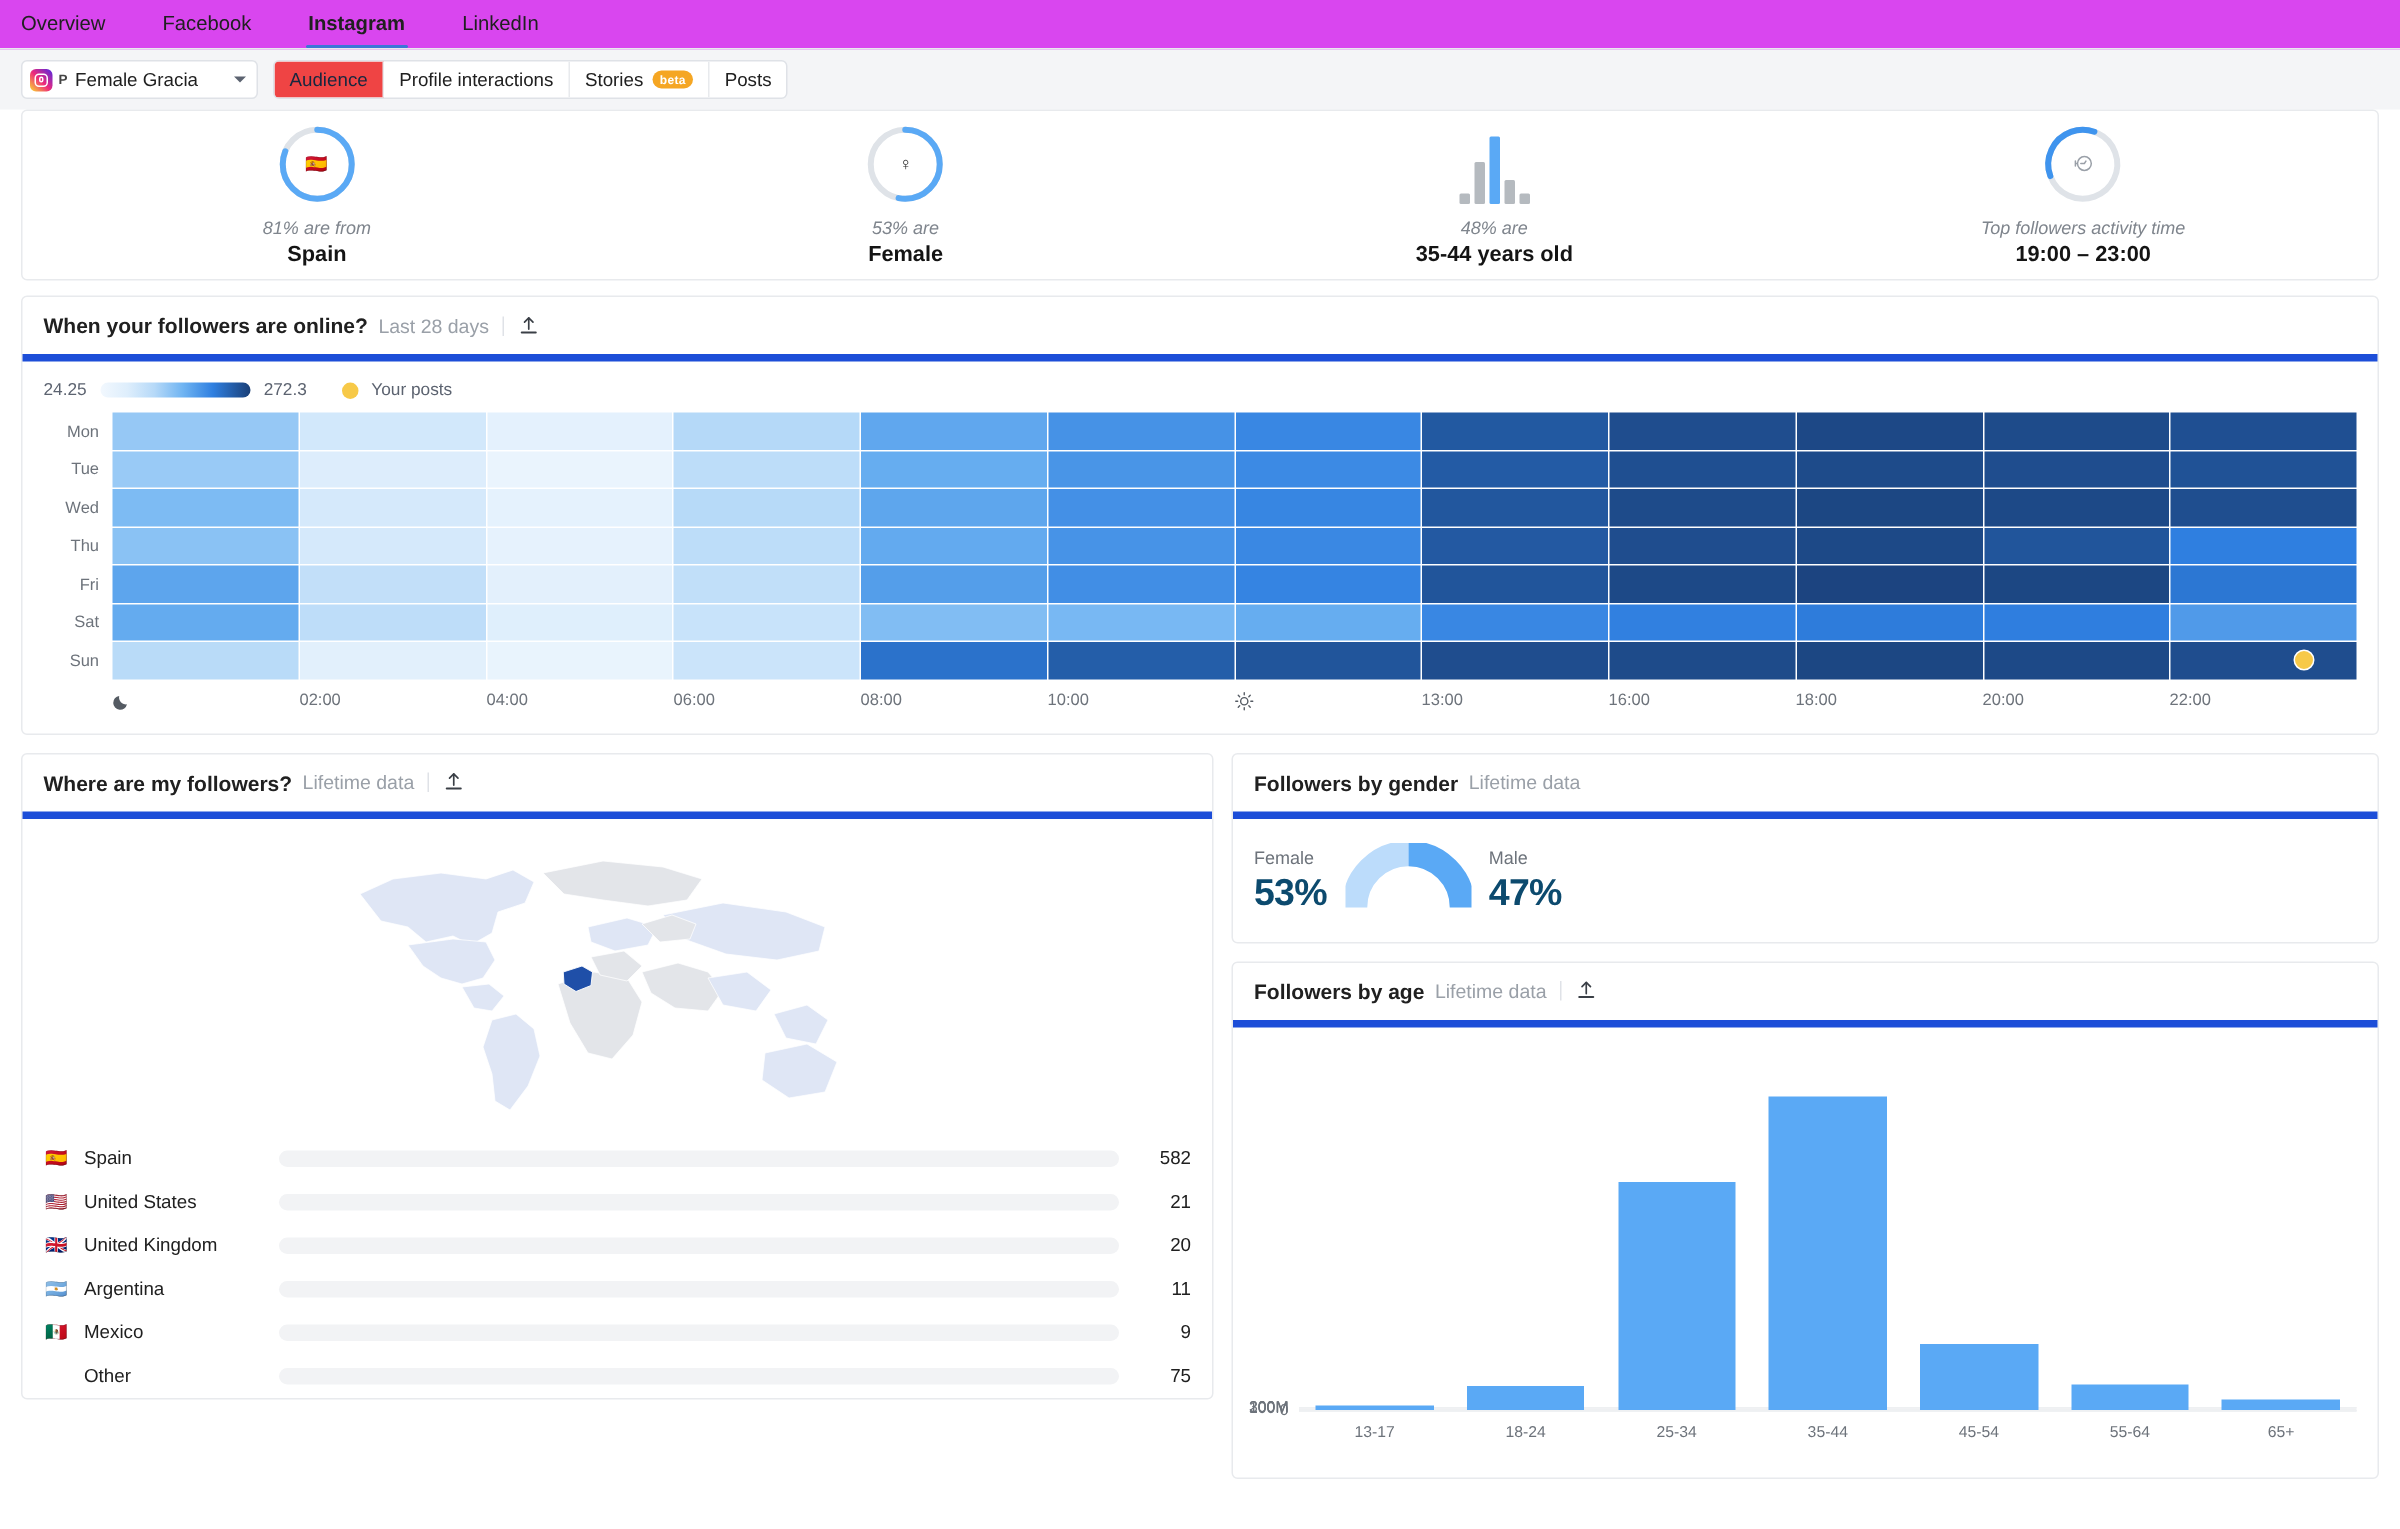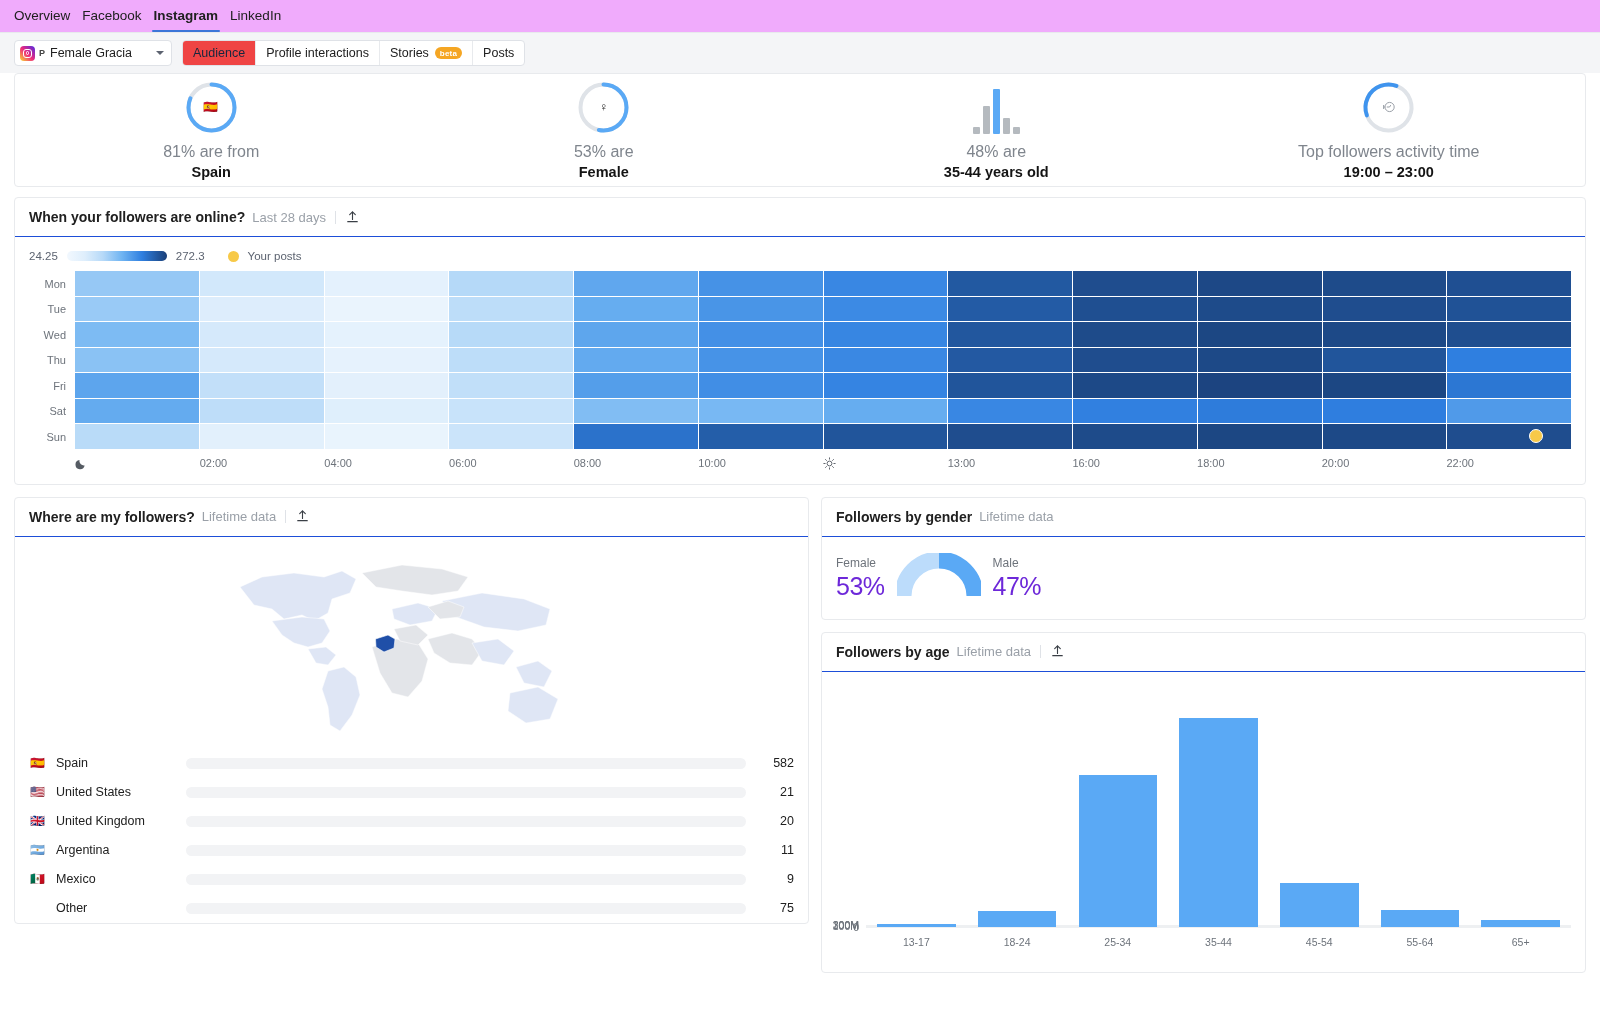--- a/index.html
+++ b/index.html
@@ -7,22 +7,22 @@
     width: 1600px; height: 1019px;
     background: #f4f5f7;
     font-family: "Liberation Sans", sans-serif;
     color: #202020;
     overflow: hidden;
   }
   .app { width: 1600px; height: 1019px; position: relative; background: #ffffff; }
 
   
   .topnav {
-    height: 33px; background: #f0abfc;
-    display: flex; align-items: flex-start; gap: 12px;
+    height: 33px; background: #d946ef;
+    display: flex; align-items: flex-start; gap: 38px;
     padding: 8px 14px 0 14px;
     border-bottom: 1px solid #e8eaed;
     position: relative;
   }
   .topnav-item {
     font-size: 13.5px; color: #202020; line-height: 16px;
     padding-bottom: 8px; cursor: pointer; position: relative; white-space: nowrap;
   }
   .topnav-item.active { font-weight: 700; }
   .topnav-item.active::after {
@@ -70,40 +70,40 @@
   .seg.active { background: #ef4444; color: #16273f; }
   .beta {
     background: #f5a623; color: #fff; font-size: 8px; font-weight: 700;
     border-radius: 7px; padding: 1.5px 5px; letter-spacing: .2px;
   }
 
   
   .card { background: #fff; border: 1px solid #e8eaed; border-radius: 4px; }
   .card-head {
     display: flex; align-items: center; gap: 7px;
-    padding: 11px 14px; border-bottom: 1px solid #1d4ed8;
+    padding: 11px 14px; border-bottom: 5px solid #1d4ed8;
   }
   .card-title { font-size: 14px; font-weight: 700; color: #202020; }
   .card-sub { font-size: 13px; color: #9aa0a8; }
   .vdiv { width: 1px; height: 13px; background: #dfe2e7; margin: 0 2px; }
   .export { width: 15px; height: 15px; cursor: pointer; flex: none; }
 
   
   .kpis {
     margin: 0 14px; height: 114px;
     display: flex; align-items: center;
   }
   .kpi { flex: 1; display: flex; flex-direction: column; align-items: center; gap: 0; }
   .ring { width: 53px; height: 53px; position: relative; }
   .ring svg { display: block; transform: rotate(-90deg); }
   .ring .glyph {
     position: absolute; inset: 0; display: flex; align-items: center; justify-content: center;
     font-size: 12px;
   }
-  .kpi-sub { font-size: 16px; color: #7f858d; margin-top: 9px; }
+  .kpi-sub { font-size: 12px; color: #7f858d; margin-top: 9px; font-style: italic; }
   .kpi-val { font-size: 14.5px; font-weight: 700; color: #141414; margin-top: 3px; }
   .mini-bars { width: 53px; height: 53px; display: flex; align-items: flex-end; justify-content: center; gap: 3px; }
   .mini-bars span { width: 7px; background: #b5babf; border-radius: 1px; display: block; }
   .mini-bars span.hl { background: #5aa9f5; }
 
   
   .heat-wrap { margin: 10px 14px 0 14px; }
   .heat-legend {
     display: flex; align-items: center; gap: 9px;
     padding: 13px 14px 9px 14px; font-size: 11.5px; color: #5c6370;
@@ -145,21 +145,21 @@
   .cname { width: 130px; flex: none; color: #202020; }
   .track { flex: 1; height: 11px; background: #f2f3f5; border-radius: 6px; overflow: hidden; }
   .fill { height: 100%; background: #5aa9f5; border-radius: 6px; }
   .fill.other { background: #7d838c; }
   .cval { width: 48px; flex: none; text-align: right; font-size: 12.5px; color: #202020; }
 
   
   .gender-body { display: flex; align-items: flex-end; gap: 2px; padding: 16px 14px 18px 14px; }
   .gender-side { display: flex; flex-direction: column; }
   .g-label { font-size: 12px; color: #6d737b; margin-bottom: 2px; }
-  .g-value { font-size: 25px; font-weight: 400; color: #6d28d9; letter-spacing: -.5px; }
+  .g-value { font-size: 25px; font-weight: 700; color: #0c4a6e; letter-spacing: -.5px; }
   .gauge { width: 84px; height: 46px; margin: 0 10px 2px 10px; }
 
   
   .age-body { position: relative; padding: 18px 14px 8px 8px; height: 300px; }
   .age-plot { position: relative; height: 238px; margin-left: 36px; border-bottom: 1px solid #e3e6ea; }
   .gridline { position: absolute; left: 0; right: 0; height: 1px; background: #eef0f2; }
   .ylab { position: absolute; right: calc(100% + 7px); font-size: 10.5px; color: #6d737b; transform: translateY(-50%); white-space: nowrap; }
   .bars { position: absolute; inset: 0; display: flex; align-items: flex-end; }
   .bar-slot { flex: 1; display: flex; justify-content: center; align-items: flex-end; height: 100%; }
   .bar { width: 78%; background: #5aa9f5; }

